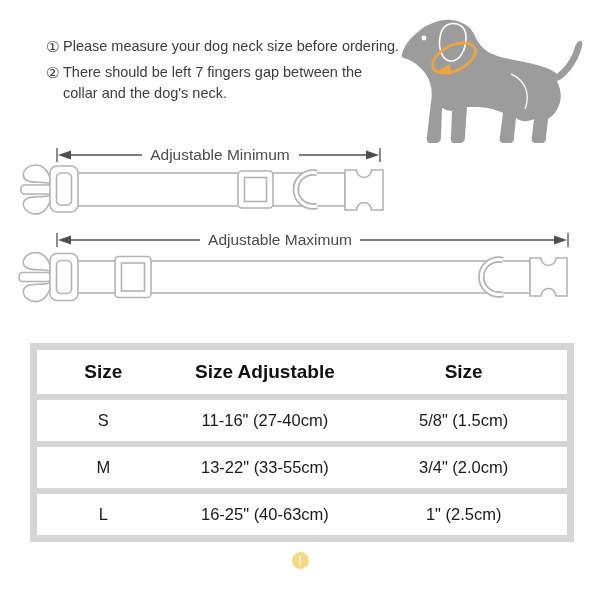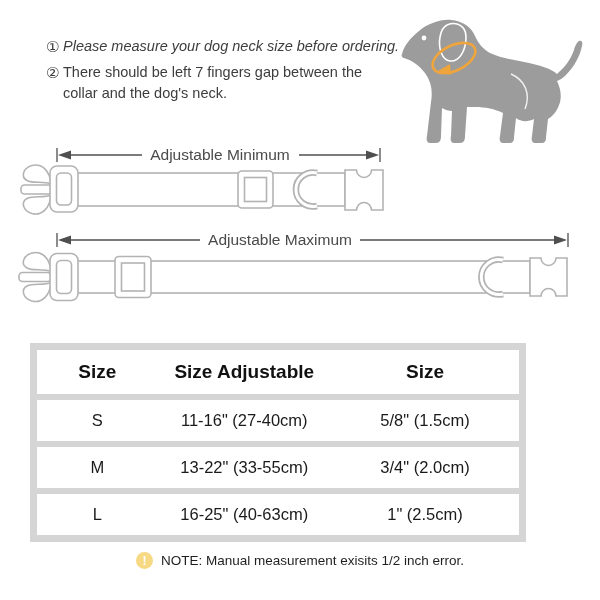--- a/index.html
+++ b/index.html
@@ -4,32 +4,32 @@
 <style>
   html,body{margin:0;padding:0;background:#fff;}
   #canvas{
     position:relative;width:600px;height:600px;background:#ffffff;overflow:hidden;
     font-family:"Liberation Sans","DejaVu Sans",sans-serif;color:#3a3a3a;
   }
   
   .instructions{position:absolute;left:46px;top:36px;width:348px;}
   .instr-item{display:flex;align-items:flex-start;margin-bottom:5px;line-height:21px;font-size:14.5px;color:#3d3d3d;}
   .instr-num{flex:0 0 17px;font-size:15px;}
-  .instr-item.nowrap .instr-text{white-space:nowrap;font-style:italic;}
+  .instr-item.nowrap .instr-text{white-space:nowrap;}
   
   svg{position:absolute;display:block;}
   .dim-line{stroke:#4f4f4f;stroke-width:1.3;fill:none;}
   .dim-head{fill:#4f4f4f;stroke:none;}
   .dim-label{font-family:"Liberation Sans","DejaVu Sans",sans-serif;font-size:15.5px;fill:#4a4a4a;}
   .hw{fill:#ffffff;stroke:#b3b3b3;stroke-width:1.6;}
   .hw-inner{fill:none;stroke:#b3b3b3;stroke-width:1.6;}
   .ring-outer{fill:none;stroke:#b3b3b3;stroke-width:6.5;}
   .ring-inner{fill:none;stroke:#ffffff;stroke-width:3;}
   
-  table#size-table{position:absolute;left:30px;top:343px;width:496px;border-collapse:separate;border-spacing:0 6px;background:#d5d5d5;padding:1px 7px;}
+  table#size-table{position:absolute;left:30px;top:343px;width:544px;border-collapse:separate;border-spacing:0 6px;background:#d5d5d5;padding:1px 7px;}
   #size-table th,#size-table td{background:#ffffff;text-align:center;vertical-align:middle;}
   #size-table th{height:42px;font-size:19px;font-weight:bold;color:#111111;}
   #size-table td{height:39px;font-size:16.5px;font-weight:normal;color:#1a1a1a;}
   
   .note{position:absolute;left:0;right:0;top:552px;display:flex;justify-content:center;align-items:center;gap:8px;}
   .note-icon{width:17px;height:17px;border-radius:50%;background:#f6d982;color:#ffffff;font-size:12px;font-weight:bold;display:flex;align-items:center;justify-content:center;flex:0 0 17px;}
   .note-text{font-size:13.5px;color:#1f1f1f;}
 </style>
 </head>
 <body>
@@ -149,16 +149,15 @@
       <tr>
         <td>L</td>
         <td>16-25" (40-63cm)</td>
         <td>1" (2.5cm)</td>
       </tr>
     </tbody>
   </table>
 
   <div class="note">
     <span class="note-icon">!</span>
-    <span class="note-text">NOTE: Manual measurement exisits 1/2 inch error.</span>
   </div>
 
 </div>
 
 </body></html>

